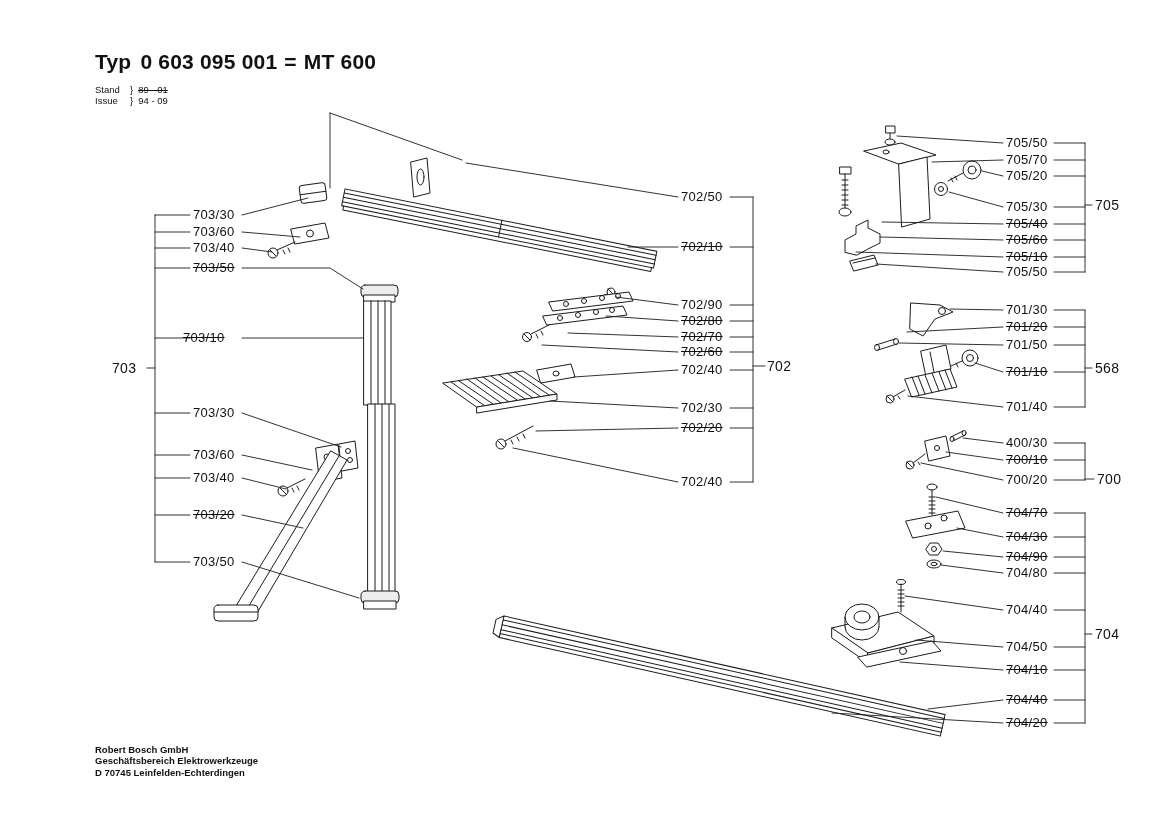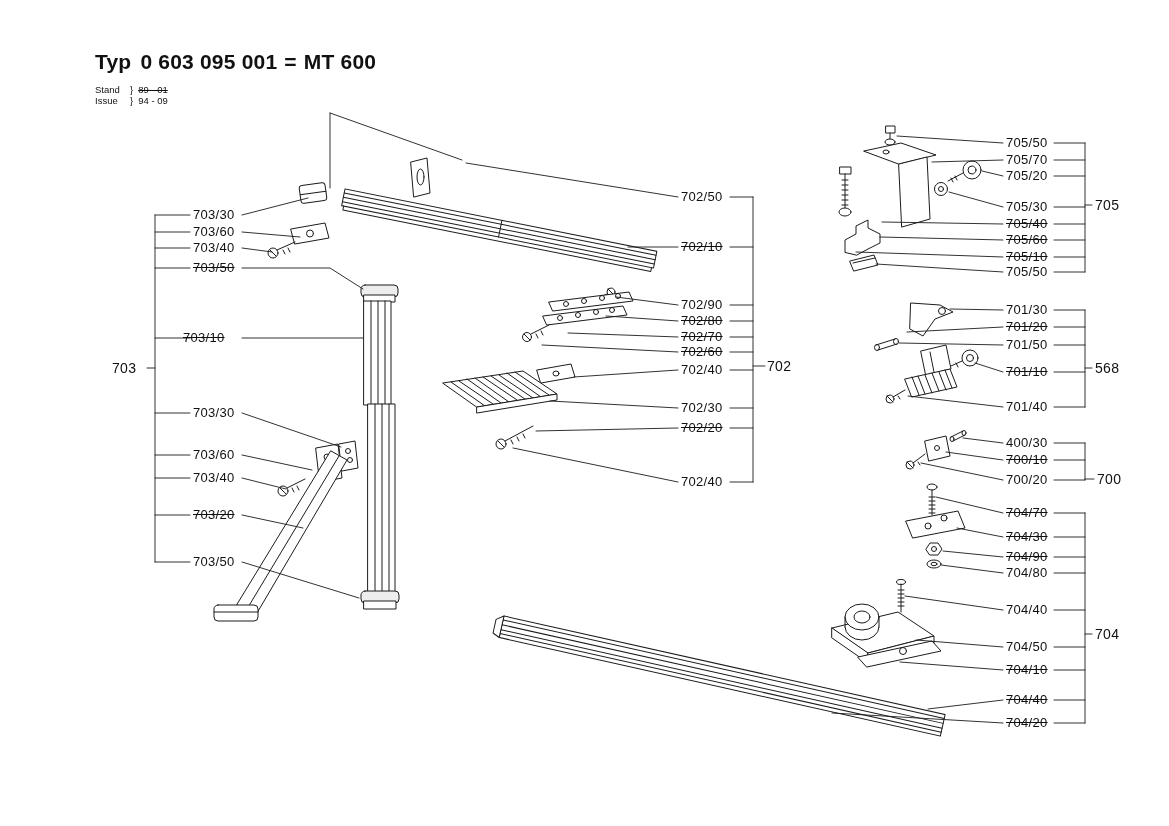--- a/index.html
+++ b/index.html
@@ -314,14 +314,19 @@
   <div class="callout struck" style="left:1006px;top:529px">704/30</div>
   <div class="callout struck" style="left:1006px;top:549px">704/90</div>
   <div class="callout" style="left:1006px;top:565px">704/80</div>
   <div class="callout" style="left:1006px;top:602px">704/40</div>
   <div class="callout" style="left:1006px;top:639px">704/50</div>
   <div class="callout struck" style="left:1006px;top:662px">704/10</div>
   <div class="callout struck" style="left:1006px;top:692px">704/40</div>
   <div class="callout struck" style="left:1006px;top:715px">704/20</div>
   <div class="glabel" style="left:1095px;top:626px">704</div>
 
+  <div class="footer-company">
+    <div>Robert Bosch GmbH</div>
+    <div>Geschäftsbereich Elektrowerkzeuge</div>
+    <div>D 70745 Leinfelden-Echterdingen</div>
+  </div>
 
 </div>
 
 </body></html>

